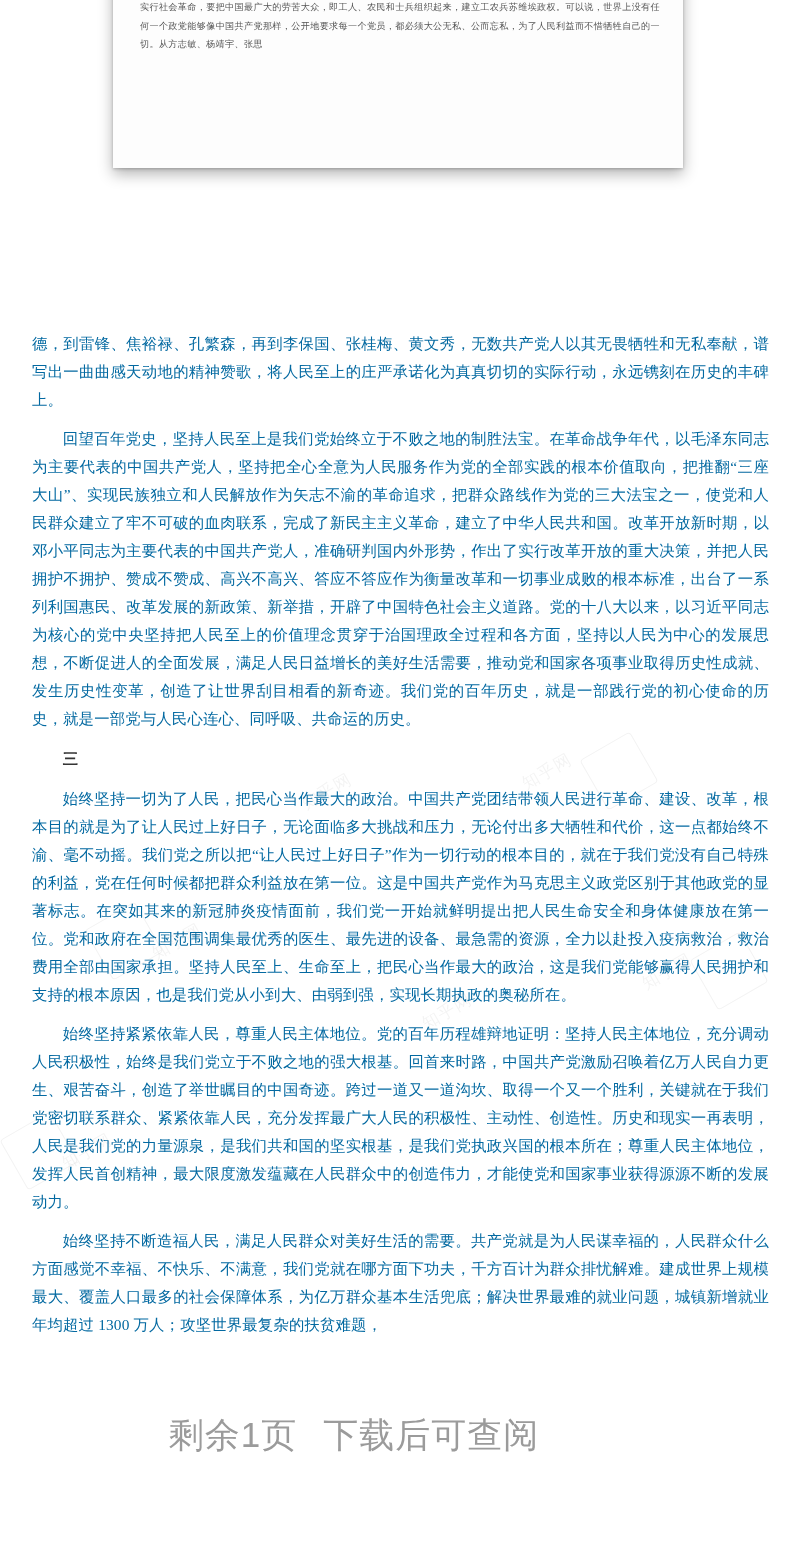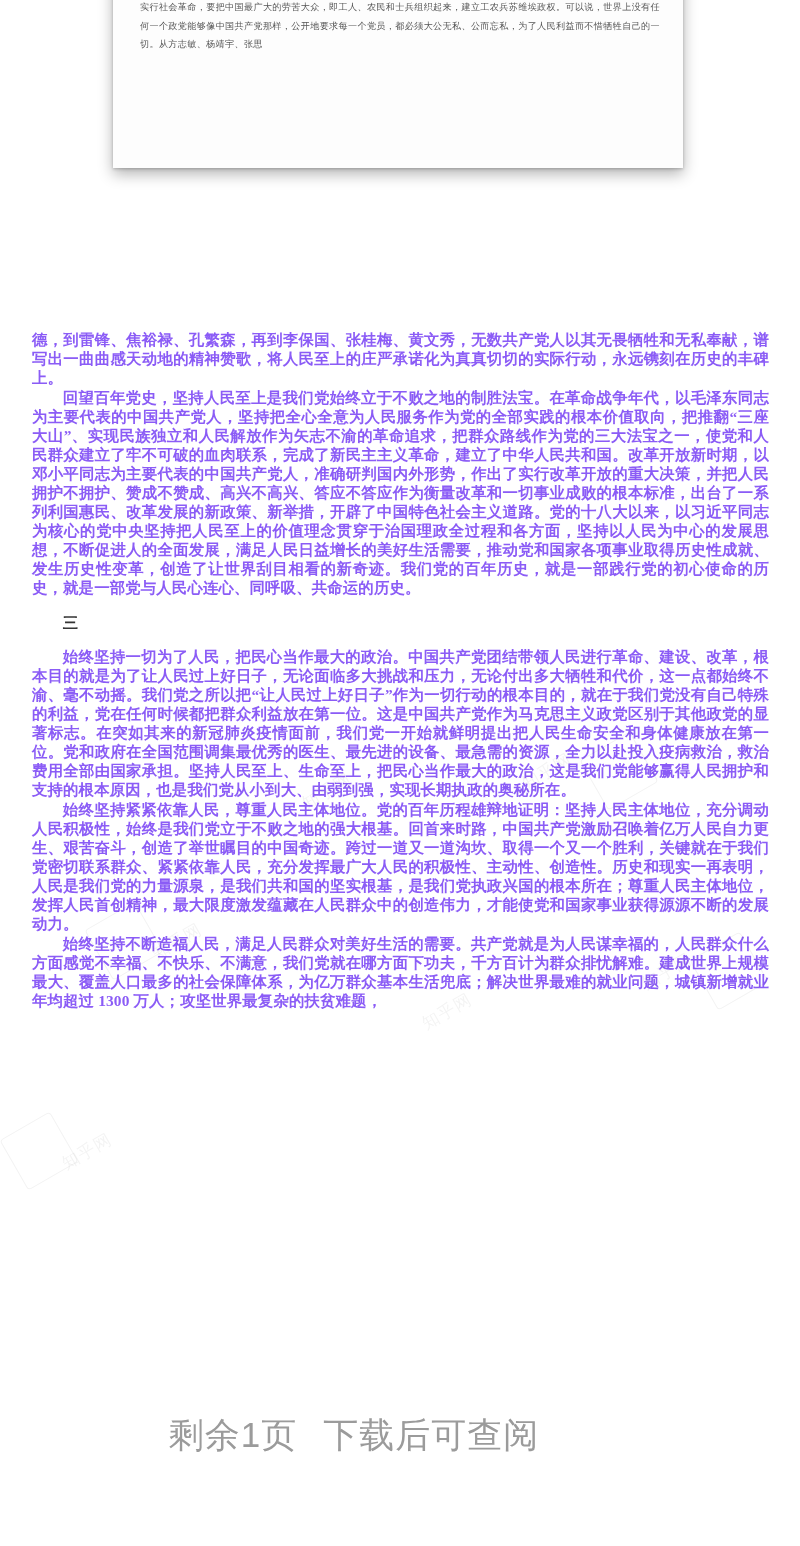--- a/index.html
+++ b/index.html
@@ -46,34 +46,33 @@
 
   
   .body-wrap {
     position: absolute;
     left: 32px;
     top: 330px;
     width: 737px;
   }
   .para {
     font-size: 15.4px;
-    line-height: 19px;
+    line-height: 28px;
     letter-spacing: 0.15px;
     text-align: justify;
     text-align-last: left;
     margin: 0;
-    color: #8b5cf6;
+    color: #0369a1;
     filter: blur(0.12px);
-    font-weight: bold;
   }
   .para.indent {
     text-indent: 2em;
   }
   .para.gap {
-    margin-top: 1px;
+    margin-top: 11px;
   }
   .section-num {
     font-size: 15.4px;
     line-height: 30.1px;
     margin: 11px 0 9px 0;
     text-indent: 2em;
     color: #353535;
     letter-spacing: 0.15px;
     font-weight: 600;
     filter: blur(0.12px);

